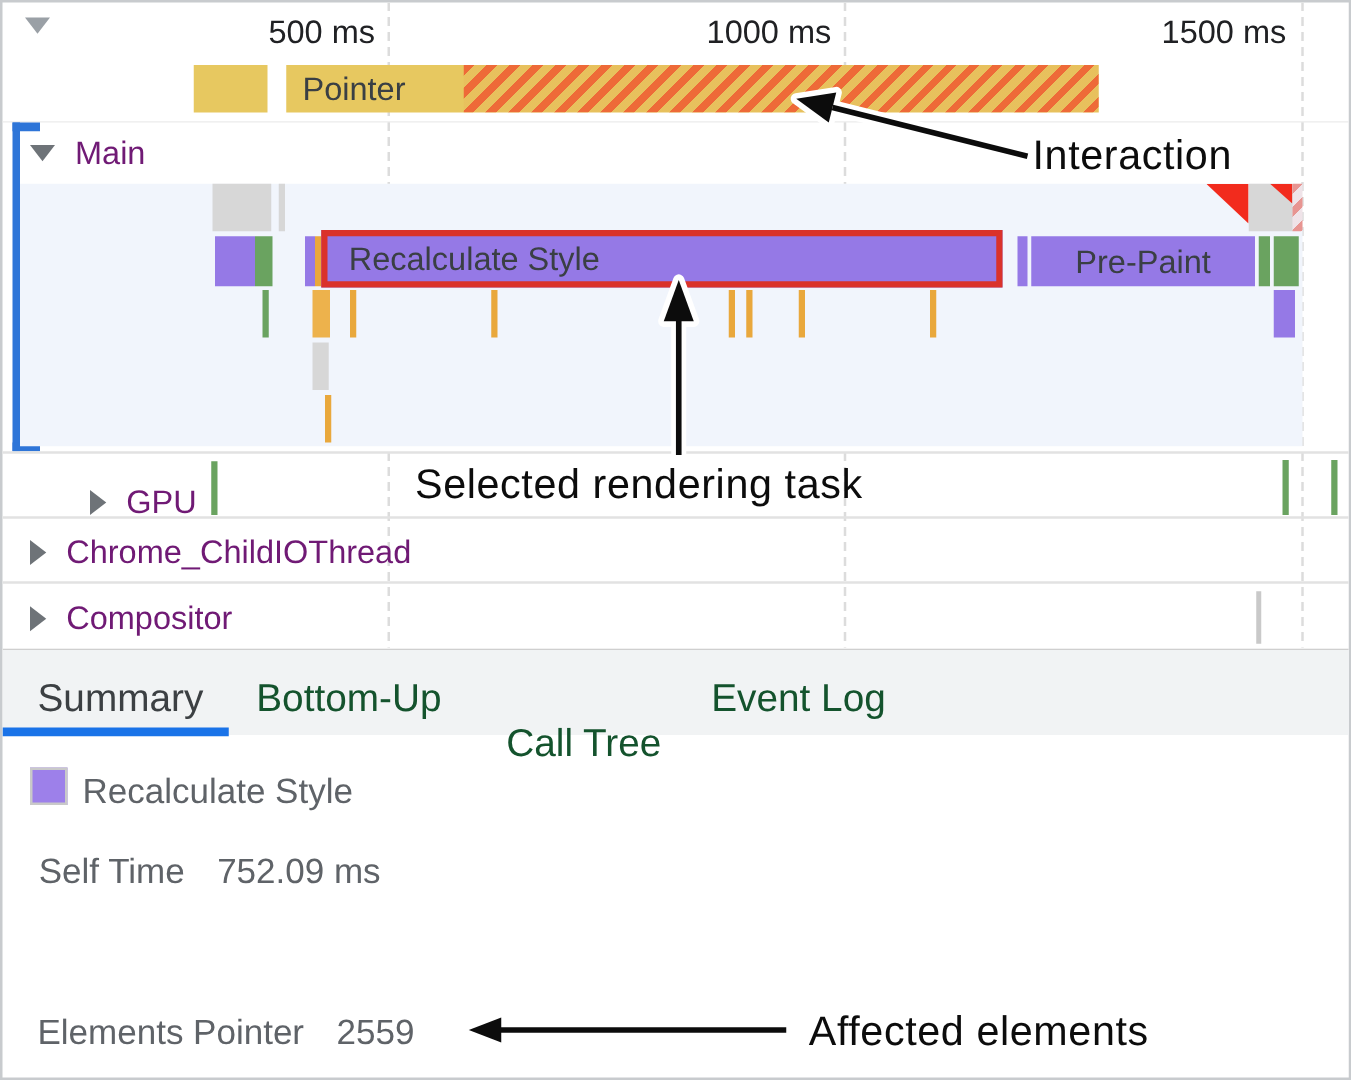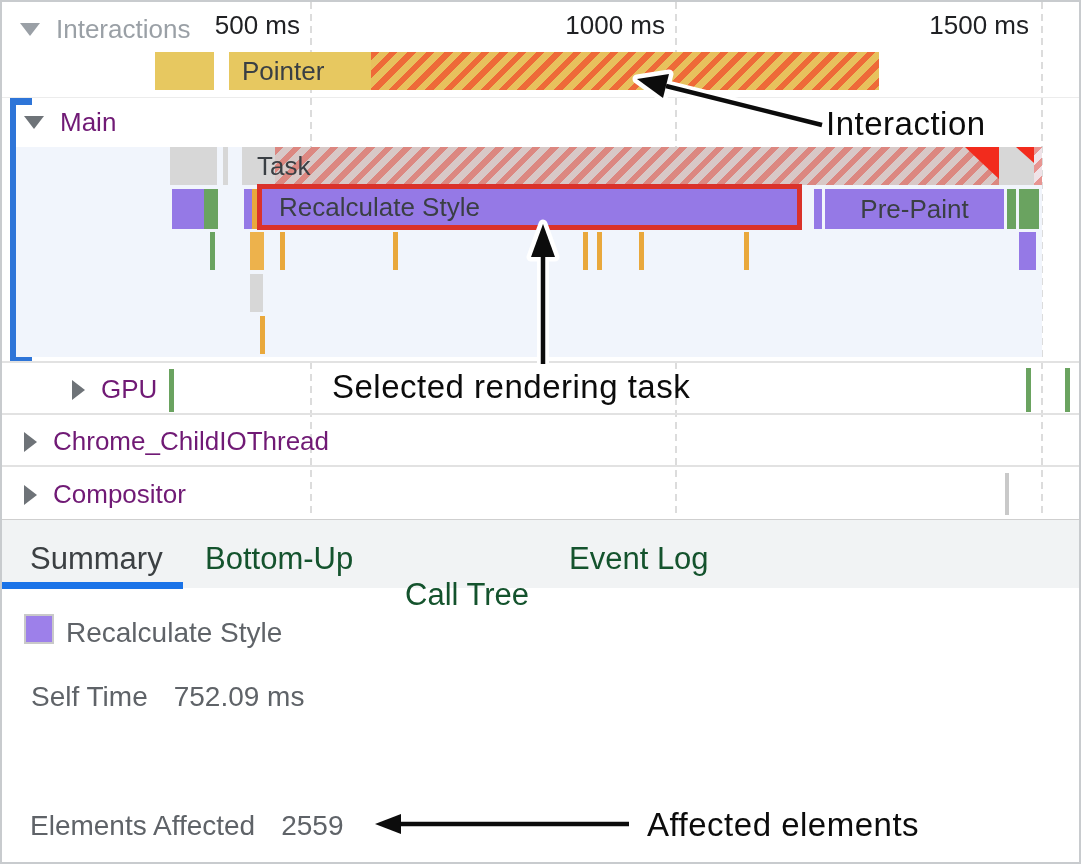--- a/index.html
+++ b/index.html
@@ -46,21 +46,20 @@
   <div class="gridline" style="left:308px;"></div>
   <div class="gridline" style="left:673px;"></div>
   <div class="gridline" style="left:1039px;"></div>
 
   <div class="ruler-label" style="left:168px;">500 ms</div>
   <div class="ruler-label" style="left:533px;">1000 ms</div>
   <div class="ruler-label" style="left:897px;">1500 ms</div>
 
   <div class="hdr-row" style="top:12px;left:18px;width:260px;">
     <span class="tri-down" style="border-top-color:#9aa0a6;"></span>
-    <span class="track-label" style="color:#9aa0a6;">Interactions</span>
   </div>
 
   <div class="bar yellow" style="left:153px;top:50px;width:59px;height:38px;"></div>
   <div class="bar yellow" style="left:227px;top:50px;width:650px;height:38px;display:flex;align-items:center;">
     <div class="pointer-stripes" style="left:142px;"></div>
     <span class="bar-text" style="margin-left:13px;">Pointer</span>
   </div>
 
   <div class="sep" style="top:95px;background:#ececec;height:1px;"></div>
 
@@ -70,24 +69,20 @@
 
   <div class="hdr-row" style="top:105px;left:22px;width:200px;">
     <span class="tri-down"></span>
     <span class="track-label">Main</span>
   </div>
 
   <div class="main-bg"></div>
 
   <div class="bar graybar" style="left:168px;top:145px;width:47px;height:38px;"></div>
   <div class="bar graybar" style="left:221px;top:145px;width:5px;height:38px;"></div>
-  <div class="bar graybar" style="left:240px;top:145px;width:757px;height:38px;display:flex;align-items:center;">
-    <div class="task-stripes" style="position:absolute;left:33px;right:0;top:0;bottom:0;"></div>
-    <span class="bar-text" style="margin-left:15px;">Task</span>
-  </div>
   <div class="red-tri" style="left:963px;top:145px;width:34px;height:32px;"></div>
   <div class="bar graybar" style="left:997px;top:145px;width:35px;height:38px;"></div>
   <div class="red-tri" style="left:1014px;top:145px;width:18px;height:16px;"></div>
   <div class="bar graybar task-stripes" style="left:1032px;top:145px;width:8px;height:38px;"></div>
 
   <div class="bar purple" style="left:170px;top:187px;width:32px;height:40px;"></div>
   <div class="bar green" style="left:202px;top:187px;width:14px;height:40px;"></div>
   <div class="bar purple" style="left:242px;top:187px;width:8px;height:40px;"></div>
   <div class="bar orange-mark" style="left:250px;top:187px;width:5px;height:40px;"></div>
   <div class="selected-bar">
@@ -107,21 +102,21 @@
   <div class="bar orange-mark" style="left:581px;top:230px;width:5px;height:38px;"></div>
   <div class="bar orange-mark" style="left:595px;top:230px;width:5px;height:38px;"></div>
   <div class="bar orange-mark" style="left:637px;top:230px;width:5px;height:38px;"></div>
   <div class="bar orange-mark" style="left:742px;top:230px;width:5px;height:38px;"></div>
   <div class="bar purple" style="left:1017px;top:230px;width:17px;height:38px;"></div>
 
   <div class="bar graybar" style="left:248px;top:272px;width:13px;height:38px;"></div>
   <div class="bar orange-mark" style="left:258px;top:314px;width:5px;height:38px;"></div>
 
   <div class="sep" style="top:359px;"></div>
-  <div class="hdr-row" style="top:372px;left:22px;width:300px;padding-left:48px;">
+  <div class="hdr-row" style="top:384px;left:22px;width:300px;padding-left:48px;">
     <span class="tri-right"></span>
     <span class="track-label">GPU</span>
   </div>
   <div class="bar green" style="left:167px;top:367px;width:5px;height:43px;"></div>
   <div class="bar green" style="left:1024px;top:366px;width:5px;height:44px;"></div>
   <div class="bar green" style="left:1063px;top:366px;width:5px;height:44px;"></div>
 
   <div class="sep" style="top:411px;"></div>
   <div class="hdr-row" style="top:424px;left:22px;width:420px;">
     <span class="tri-right"></span>
@@ -143,21 +138,21 @@
     <div class="tab-underline"></div>
   </div>
 
   <div class="abs" style="left:22px;top:612px;width:30px;height:30px;background:#9d80ea;border:2px solid #c9c9c9;"></div>
   <div class="sum-title" style="left:64px;top:615px;">Recalculate Style</div>
 
   <div class="stat" style="left:29px;top:679px;">
     <span>Self Time</span><span class="val">752.09 ms</span>
   </div>
   <div class="stat" style="left:28px;top:808px;">
-    <span>Elements Affected</span><span class="val">2559</span>
+    <span>Elements Pointer</span><span class="val">2559</span>
   </div>
 
   <div class="annotation" style="left:824px;top:103px;">Interaction</div>
   <div class="annotation" style="left:330px;top:366px;">Selected rendering task</div>
   <div class="annotation" style="left:645px;top:804px;">Affected elements</div>
 
   <svg class="overlay" width="1081" height="864">
 
     <line x1="820" y1="123" x2="664" y2="84" stroke="#ffffff" stroke-width="12" stroke-linecap="round"></line>
     <polygon points="635,77 667,72 661,96" fill="#ffffff" stroke="#ffffff" stroke-width="9" stroke-linejoin="round"></polygon>

